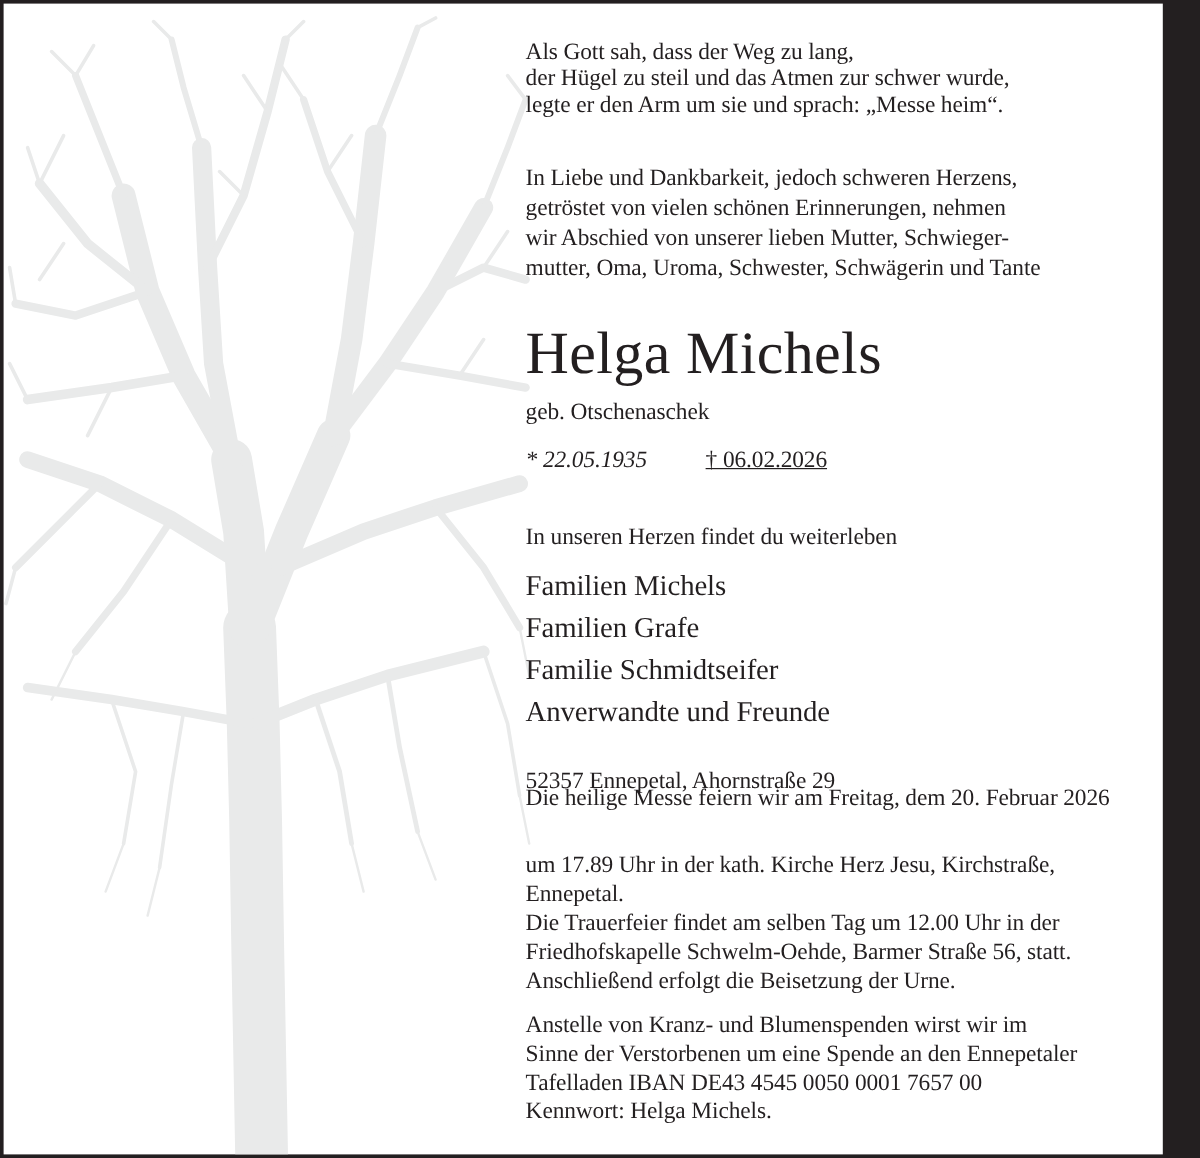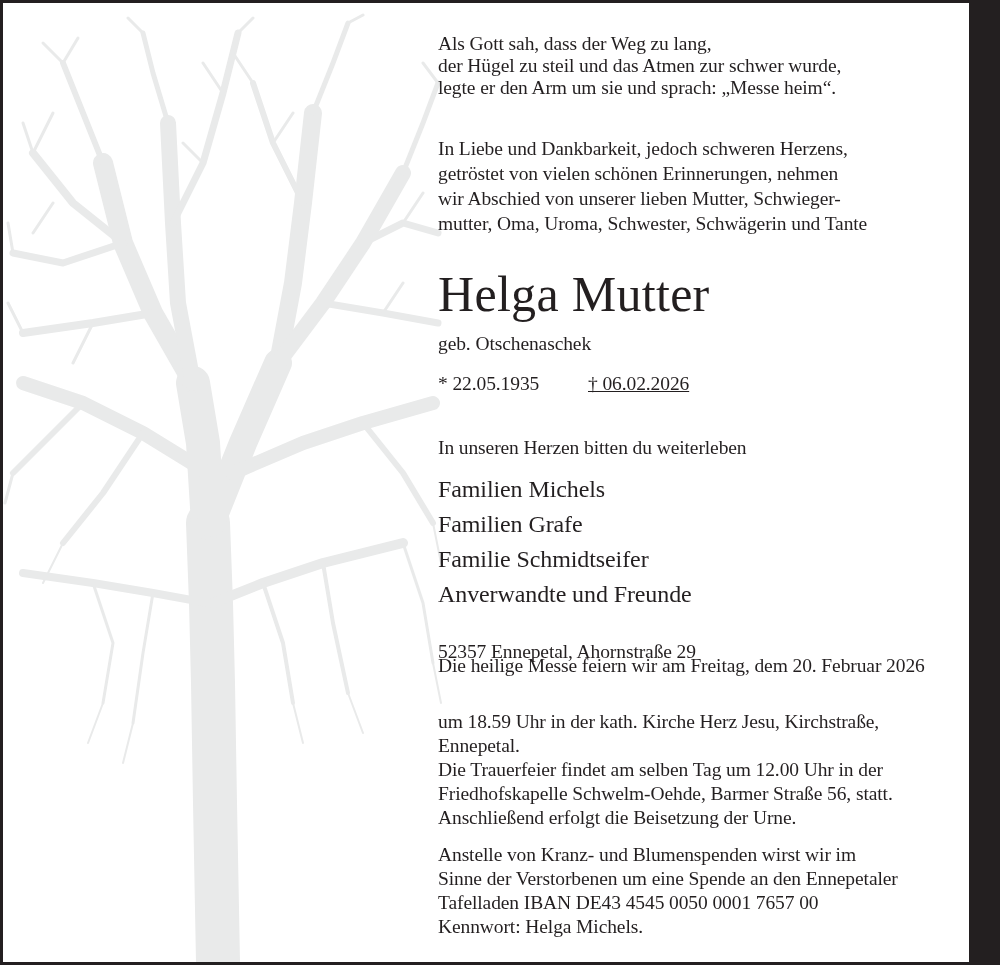--- a/index.html
+++ b/index.html
@@ -40,21 +40,21 @@
       left: 0; top: 263px;
       font-size: 50px;
       line-height: 56px;
       white-space: nowrap;
       letter-spacing: 0.3px;
     }
     .big {
       font-size: 24px;
       line-height: 28px;
     }
-    .dates-born { left: 0; }
+    .dates-born { left: 0; font-style: italic; }
     .dates-died { left: 150px; text-decoration: underline; }
   </style>
 </head>
 <body>
 
 <div class="page">
 
   <svg class="tree" viewBox="0 0 440 959" xmlns="http://www.w3.org/2000/svg">
     <g fill="none" stroke="#e9eaea" stroke-linecap="round" stroke-linejoin="round">
 
@@ -109,39 +109,39 @@
       <div class="line" style="top:74px">legte er den Arm um sie und sprach: „Messe heim“.</div>
     </div>
 
     <div>
       <div class="line" style="top:135px">In Liebe und Dankbarkeit, jedoch schweren Herzens,</div>
       <div class="line" style="top:160px">getröstet von vielen schönen Erinnerungen, nehmen</div>
       <div class="line" style="top:185px">wir Abschied von unserer lieben Mutter, Schwieger-</div>
       <div class="line" style="top:210px">mutter, Oma, Uroma, Schwester, Schwägerin und Tante</div>
     </div>
 
-    <div class="name">Helga Mutter</div>
+    <div class="name">Helga Michels</div>
     <div class="line" style="top:330px">geb. Otschenaschek</div>
     <div class="line dates-born" style="top:370px">* 22.05.1935</div>
     <div class="line dates-died" style="top:370px">† 06.02.2026</div>
 
-    <div class="line" style="top:434px">In unseren Herzen bitten du weiterleben</div>
+    <div class="line" style="top:434px">In unseren Herzen findet du weiterleben</div>
 
     <div>
       <div class="line big" style="top:472px">Familien Michels</div>
       <div class="line big" style="top:507px">Familien Grafe</div>
       <div class="line big" style="top:542px">Familie Schmidtseifer</div>
       <div class="line big" style="top:577px">Anverwandte und Freunde</div>
     </div>
 
     <div class="line" style="top:638px">52357 Ennepetal, Ahornstraße 29</div>
 
     <div>
       <div class="line" style="top:652px">Die heilige Messe feiern wir am Freitag, dem 20. Februar 2026</div>
-      <div class="line" style="top:708px">um 18.59 Uhr in der kath. Kirche Herz Jesu, Kirchstraße,</div>
+      <div class="line" style="top:708px">um 17.89 Uhr in der kath. Kirche Herz Jesu, Kirchstraße,</div>
       <div class="line" style="top:732px">Ennepetal.</div>
       <div class="line" style="top:756px">Die Trauerfeier findet am selben Tag um 12.00 Uhr in der</div>
       <div class="line" style="top:780px">Friedhofskapelle Schwelm-Oehde, Barmer Straße 56, statt.</div>
       <div class="line" style="top:804px">Anschließend erfolgt die Beisetzung der Urne.</div>
     </div>
 
     <div>
       <div class="line" style="top:841px">Anstelle von Kranz- und Blumenspenden wirst wir im</div>
       <div class="line" style="top:865px">Sinne der Verstorbenen um eine Spende an den Ennepetaler</div>
       <div class="line" style="top:889px">Tafelladen IBAN DE43 4545 0050 0001 7657 00</div>

